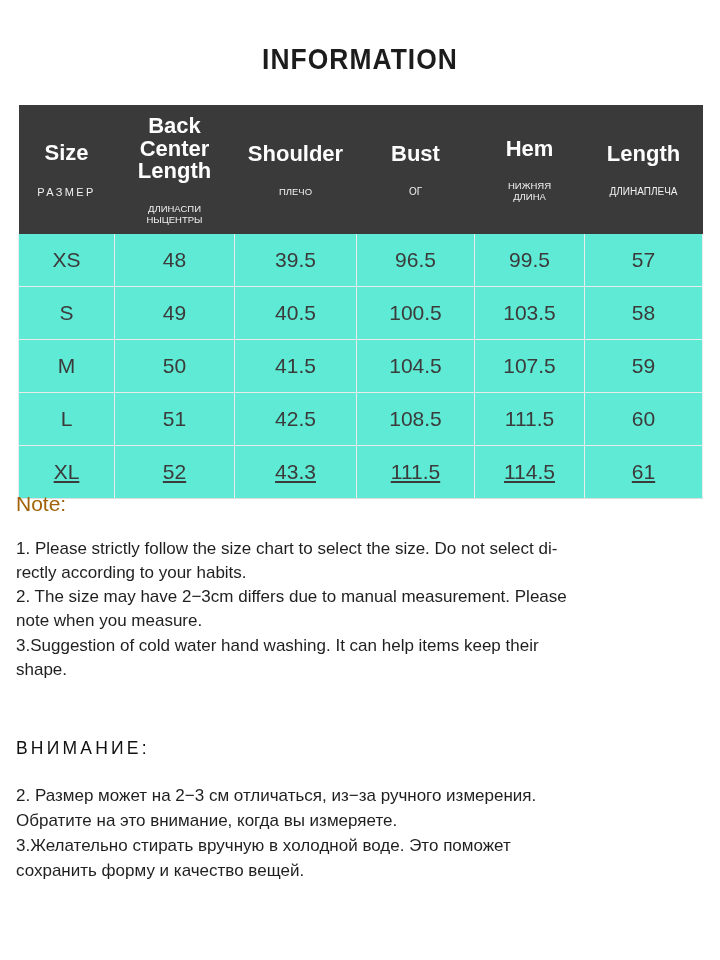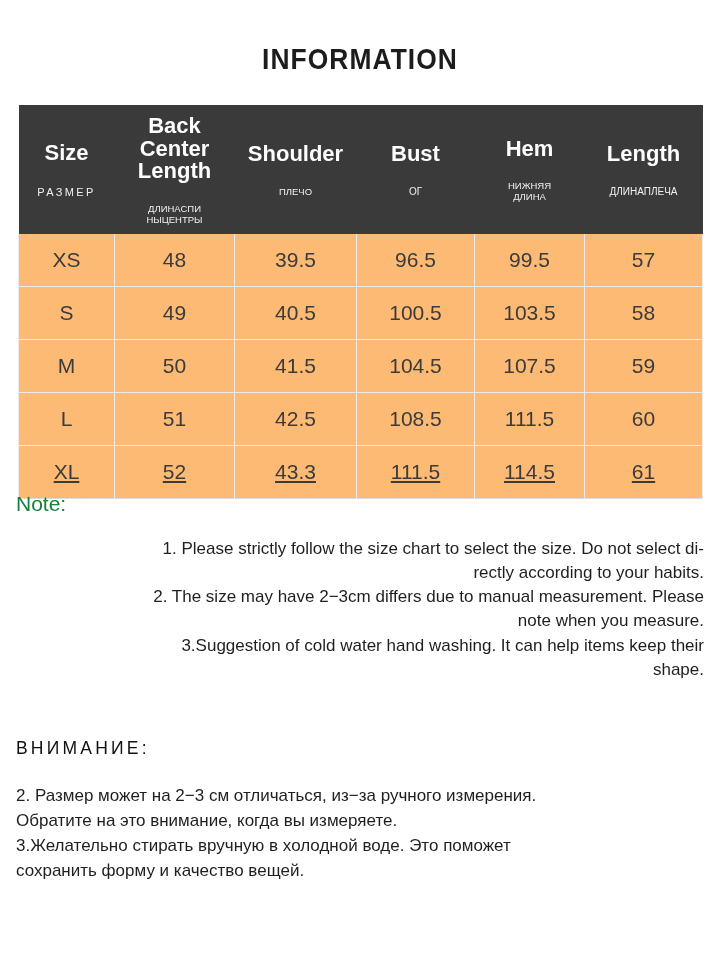--- a/index.html
+++ b/index.html
@@ -77,47 +77,46 @@
   .hdr-ru.xtiny { font-size: 10px; }
 
   .size-table tbody td {
     text-align: center;
     font-size: 21px;
     color: #3b3b3b;
     padding: 14px 2px 14px 2px;
     border-bottom: 1px solid #ebebeb;
     border-left: 1px solid #ebebeb;
     border-right: 1px solid #ebebeb;
-    background: #fdba74;
+    background: #5eead4;
   }
   .size-table tbody tr:last-child td {
     border-bottom: 1px solid #dcdcdc;
     text-decoration: underline;
   }
 
   
   .notes-block {
     position: absolute;
     left: 16px;
     top: 492px;
     width: 688px;
   }
   .note-heading {
     font-size: 21px;
-    color: #15803d;
+    color: #a16207;
     margin: 0 0 22px 0;
     line-height: 1.1;
   }
   .note-line {
     font-size: 17px;
     line-height: 1.42;
     color: #1f1f1f;
     margin: 0;
     white-space: pre-line;
-    text-align: right;
   }
 
   .ru-block {
     position: absolute;
     left: 16px;
     top: 739px;
     width: 688px;
   }
   .ru-heading {
     font-size: 17.5px;

